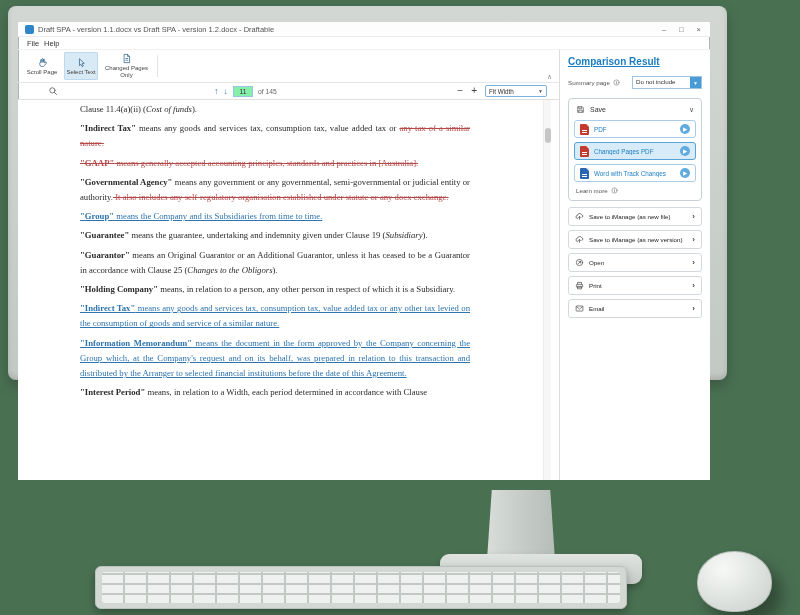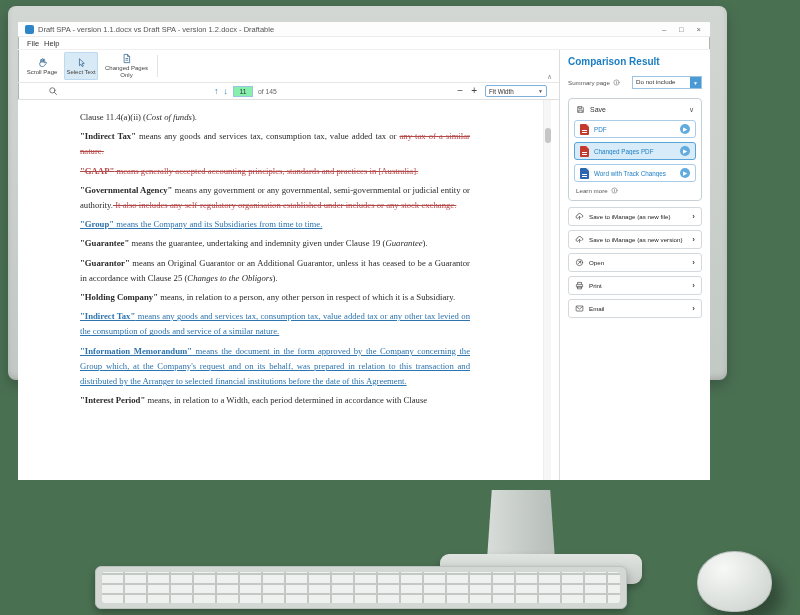--- a/index.html
+++ b/index.html
@@ -64,36 +64,36 @@
     font-size:6.8px; text-align:center; color:#333; font-family:"Liberation Sans",sans-serif; }
   .page-total { color:#666; font-size:6.8px; }
   .zoom-cluster { position:absolute; right:12px; display:flex; align-items:center; gap:8px; }
   .zoom-glyph { font-size:10px; color:#444; line-height:10px; }
   .fit-select { width:62px; height:12px; border:1px solid #7fb0d8; border-radius:2px;
     background:#fff; display:flex; align-items:center; padding:0 3px; gap:2px; }
   .fit-select .val { flex:1; font-size:6.3px; color:#333; white-space:nowrap; overflow:hidden; }
   .fit-select .arr { font-size:5px; color:#555; }
 
   .doc-content { flex:1; position:relative; overflow:hidden; background:#fff; }
-  .doc-text { position:absolute; left:62px; top:10px; width:390px;
+  .doc-text { position:absolute; left:62px; top:2px; width:390px;
     font-family:"Liberation Serif", serif; font-size:8.7px; line-height:15.2px;
     color:#2b2b2b; text-align:justify; }
   .doc-text p { margin:0 0 4px 0; }
   .seg-bold { font-weight:bold; }
   .seg-italic { font-style:italic; }
   .seg-del { color:#b5494a; text-decoration:line-through; }
   .seg-ins { color:#2e74ae; text-decoration:underline; }
   .scrollbar { position:absolute; right:8px; top:0; bottom:0; width:8px;
     background:#f6f6f6; border-left:1px solid #ededed; }
   .scroll-thumb { position:absolute; top:28px; left:1px; width:6px; height:15px;
     background:#c6c6c6; border-radius:3px; }
 
   
   .panel { flex:1; background:#fff; padding:4px 8px 0 8px; min-width:0; overflow:hidden; }
-  .panel-title { font-size:10px; font-weight:bold; color:#1c7ec3; margin:2px 0 9px; }
+  .panel-title { font-size:10px; font-weight:bold; color:#1c7ec3; margin:2px 0 9px;text-decoration:underline; }
   .summary-row { display:flex; align-items:center; gap:3px; font-size:6.2px; color:#555;
     margin-bottom:9px; }
   .info-icon { width:7px; height:7px; color:#777; flex:0 0 7px; }
   .summary-select { margin-left:auto; width:70px; height:13px; border:1px solid #9cc3e2;
     display:flex; align-items:stretch; background:#fff; }
   .summary-select .val { flex:1; padding:1px 3px 0; font-size:6.2px; color:#333;
     white-space:nowrap; overflow:hidden; }
   .summary-select .dd { width:11px; background:#4a9bd5; color:#fff; font-size:5px;
     display:flex; align-items:center; justify-content:center; }
 
@@ -202,23 +202,23 @@
             <span class="arr">▼</span>
           </div>
         </div>
       </div>
 
       <div class="doc-content">
         <div class="doc-text" id="doc-text">
                 <p><span>Clause 11.4(a)(ii) (</span><span class="seg-italic">Cost of funds</span><span>).</span></p>
                 <p><span class="seg-bold">"Indirect Tax"</span><span> means any goods and services tax, consumption tax, value added tax or </span><span class="seg-del">any tax of a similar nature.</span></p>
                 <p><span class="seg-del seg-bold">"GAAP"</span><span class="seg-del"> means generally accepted accounting principles, standards and practices in [Australia].</span></p>
-                <p><span class="seg-bold">"Governmental Agency"</span><span> means any government or any governmental, semi-governmental or judicial entity or authority.</span><span class="seg-del"> It also includes any self-regulatory organisation established under includes or any stock exchange.</span></p>
+                <p><span class="seg-bold">"Governmental Agency"</span><span> means any government or any governmental, semi-governmental or judicial entity or authority.</span><span class="seg-del"> It also includes any self-regulatory organisation established under statute or any docx exchange.</span></p>
                 <p><span class="seg-ins seg-bold">"Group"</span><span class="seg-ins"> means the Company and its Subsidiaries from time to time.</span></p>
-                <p><span class="seg-bold">"Guarantee"</span><span> means the guarantee, undertaking and indemnity given under Clause 19 (</span><span class="seg-italic">Guarantee</span><span>).</span></p>
+                <p><span class="seg-bold">"Guarantee"</span><span> means the guarantee, undertaking and indemnity given under Clause 19 (</span><span class="seg-italic">Subsidiary</span><span>).</span></p>
                 <p><span class="seg-bold">"Guarantor"</span><span> means an Original Guarantor or an Additional Guarantor, unless it has ceased to be a Guarantor in accordance with Clause 25 (</span><span class="seg-italic">Changes to the Obligors</span><span>).</span></p>
                 <p><span class="seg-bold">"Holding Company"</span><span> means, in relation to a person, any other person in respect of which it is a Subsidiary.</span></p>
                 <p><span class="seg-ins seg-bold">"Indirect Tax"</span><span class="seg-ins"> means any goods and services tax, consumption tax, value added tax or any other tax levied on the consumption of goods and service of a similar nature.</span></p>
                 <p><span class="seg-ins seg-bold">"Information Memorandum"</span><span class="seg-ins"> means the document in the form approved by the Company concerning the Group which, at the Company's request and on its behalf, was prepared in relation to this transaction and distributed by the Arranger to selected financial institutions before the date of this Agreement.</span></p>
                 <p><span class="seg-bold">"Interest Period"</span><span> means, in relation to a Width, each period determined in accordance with Clause</span></p>
               </div>
         <div class="scrollbar">
           <div class="scroll-thumb"></div>
         </div>
       </div>

